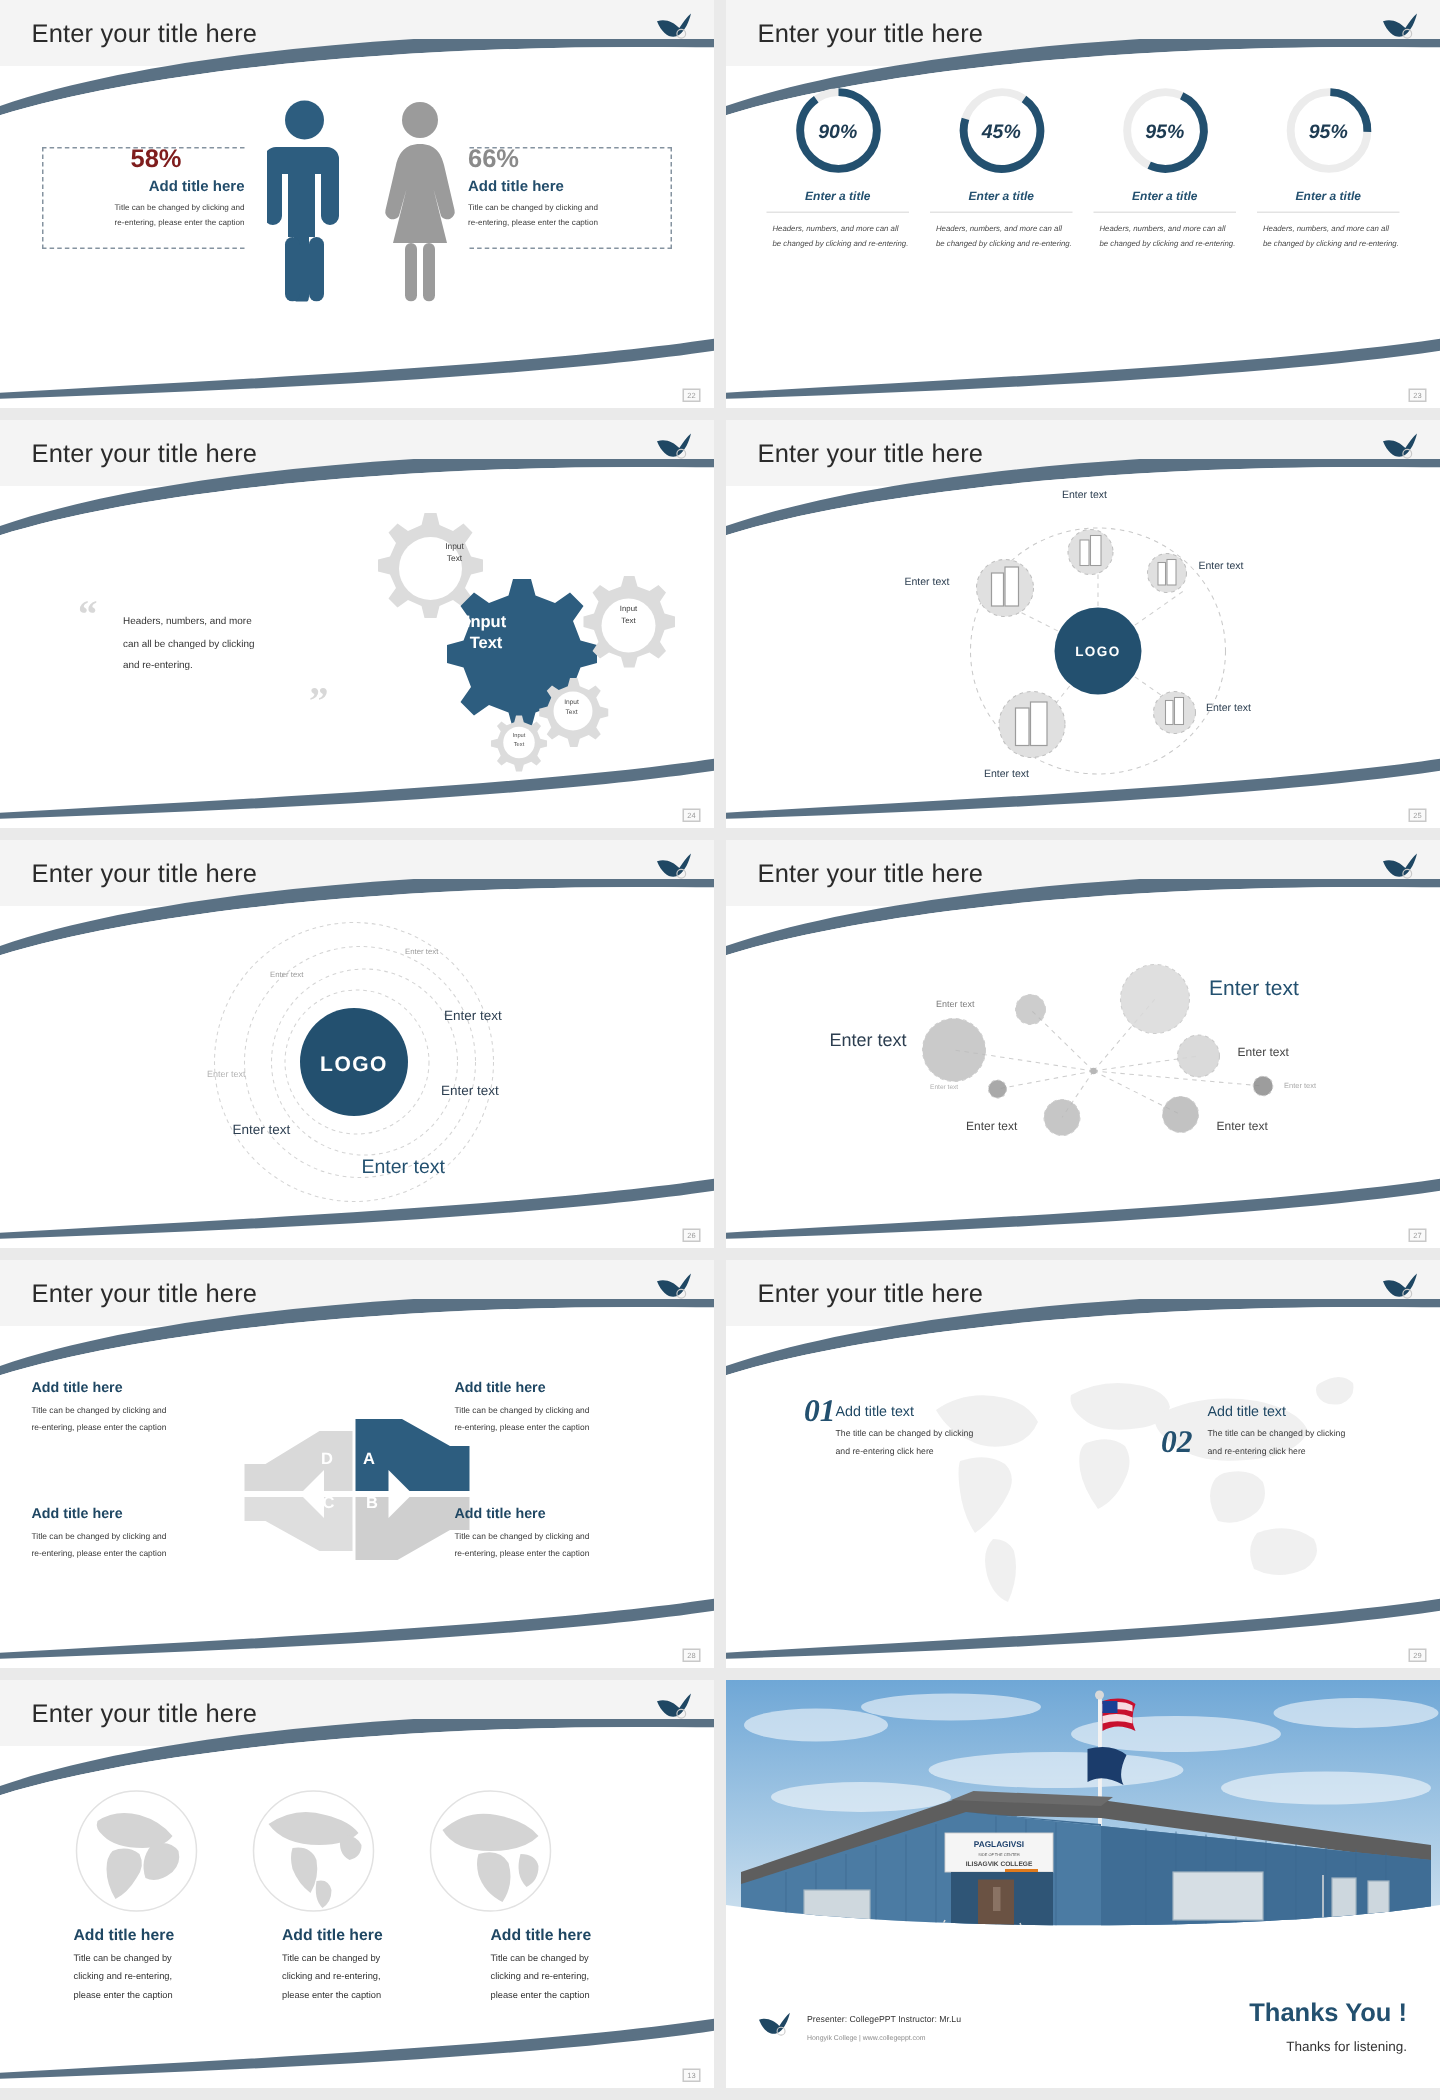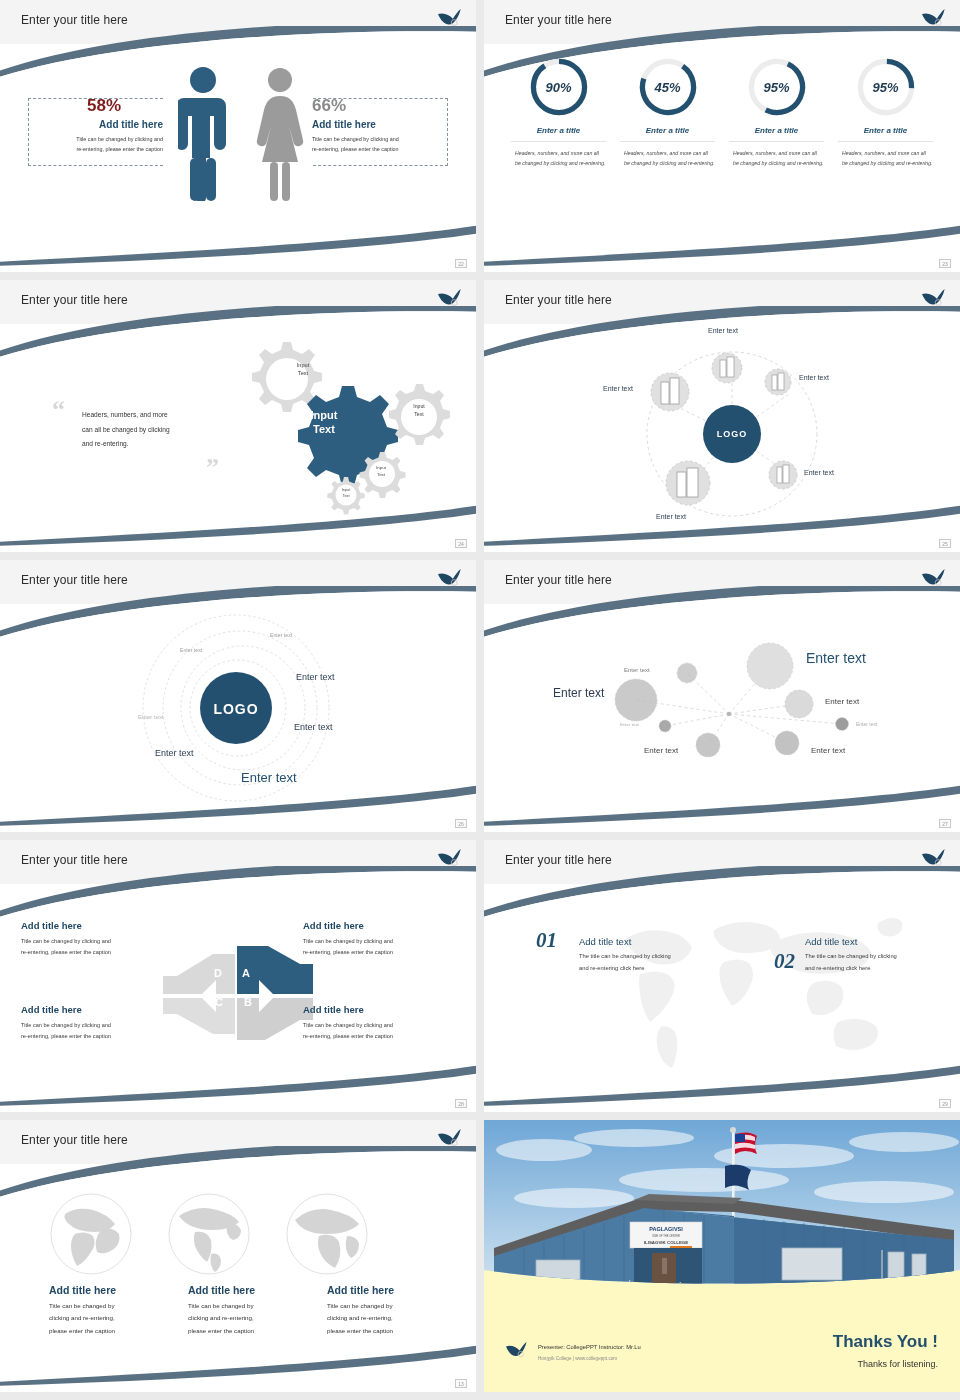--- a/index.html
+++ b/index.html
@@ -25,21 +25,21 @@
     background: #ffffff;
     overflow: hidden;
   }
   .slide-head {
     position: absolute; top: 0; left: 0; right: 0; height: 44px;
     background: #f4f4f4;
     z-index: 2;
   }
   .slide-title {
     position: absolute; left: 21px; top: 13px;
-    font-size: 12px; color: #2b2b2b; letter-spacing: .1px;
+    font-size: 17px; color: #2b2b2b; letter-spacing: .1px;
     z-index: 4;
   }
   .logo-bird { position: absolute; right: 14px; top: 7px; width: 26px; height: 22px; z-index: 5; }
   .arc-top { position: absolute; top: 26px; left: -4px; width: 492px; height: 60px; z-index: 3; }
   .arc-bot { position: absolute; bottom: 6px; left: -4px; width: 492px; height: 44px; z-index: 3; }
   .white-body {
     position: absolute; top: 30px; left: -8px; width: 496px; height: 240px;
     background: #fff; border-radius: 50% / 14%;
     z-index: 1;
   }
@@ -97,21 +97,21 @@
   .bignum { font-size: 21px; font-weight: bold; font-style: italic; color: #23506f; font-family: "Liberation Serif", serif; }
   .numttl { font-size: 9.5px; font-weight: normal; color: #1f4763; }
   .numdesc { font-size: 5.8px; color: #3a3a3a; line-height: 2.0; margin-top: 4px; }
 
   
   .globe-col { position: absolute; width: 135px; text-align: left; }
   .globe-col h4 { font-size: 10.5px; font-weight: bold; color: #1f4763; }
   .globe-col p { font-size: 6.2px; color: #333; line-height: 2.0; margin-top: 4px; }
 
   
-  .photo-slide { position: relative; background: #fef9c3; overflow: hidden; }
+  .photo-slide { position: relative; background: #ffffff; overflow: hidden; }
   .photo { position: absolute; top: 0; left: 0; width: 476px; height: 186px; }
   .thanks-title { position: absolute; right: 22px; bottom: 40px; font-size: 17px; font-weight: bold; color: #23506f; }
   .thanks-sub { position: absolute; right: 22px; bottom: 23px; font-size: 9px; color: #333; }
   .presenter1 { position: absolute; left: 54px; bottom: 42px; font-size: 5.8px; color: #333; }
   .presenter2 { position: absolute; left: 54px; bottom: 31px; font-size: 4.6px; color: #8b8b8b; }
 </style>
 </head>
 <body>
 
 <div class="deck">
@@ -552,21 +552,21 @@
           <path d="M130 26 q22 -12 48 -6 q16 4 18 14 q-4 12 -20 14 q-26 4 -38 -6 q-10 -8 -8 -16 z"></path>
           <path d="M140 58 q16 -6 26 2 q6 10 0 22 q-6 14 -18 20 q-10 -14 -12 -26 q-2 -14 4 -18 z"></path>
           <path d="M186 40 q30 -16 68 -10 q28 6 34 20 q-6 14 -30 18 q-40 6 -58 -8 q-16 -10 -14 -20 z"></path>
           <path d="M232 78 q18 -4 26 6 q4 12 -4 20 q-12 10 -26 6 q-8 -14 -4 -24 q2 -6 8 -8 z"></path>
           <path d="M254 118 q22 -8 38 4 q6 12 -6 20 q-18 8 -34 0 q-6 -14 2 -24 z"></path>
           <path d="M296 18 q14 -8 22 0 q2 10 -8 14 q-12 2 -16 -6 q-2 -6 2 -8 z"></path>
         </g>
       </svg>
 
       <div class="numblock" style="left:52px;top:44px;">
-        <div style="display:flex;align-items:flex-start;gap:22px;justify-content:flex-end;">
+        <div style="display:flex;align-items:flex-start;gap:0;justify-content:flex-end;">
           <span class="bignum">01</span>
           <div style="padding-top:8px;">
             <div class="numttl">Add title text</div>
             <div class="numdesc">
               <span>The title can be changed by clicking</span><br>
               <span>and re-entering click here</span>
             </div>
           </div>
         </div>
       </div>

